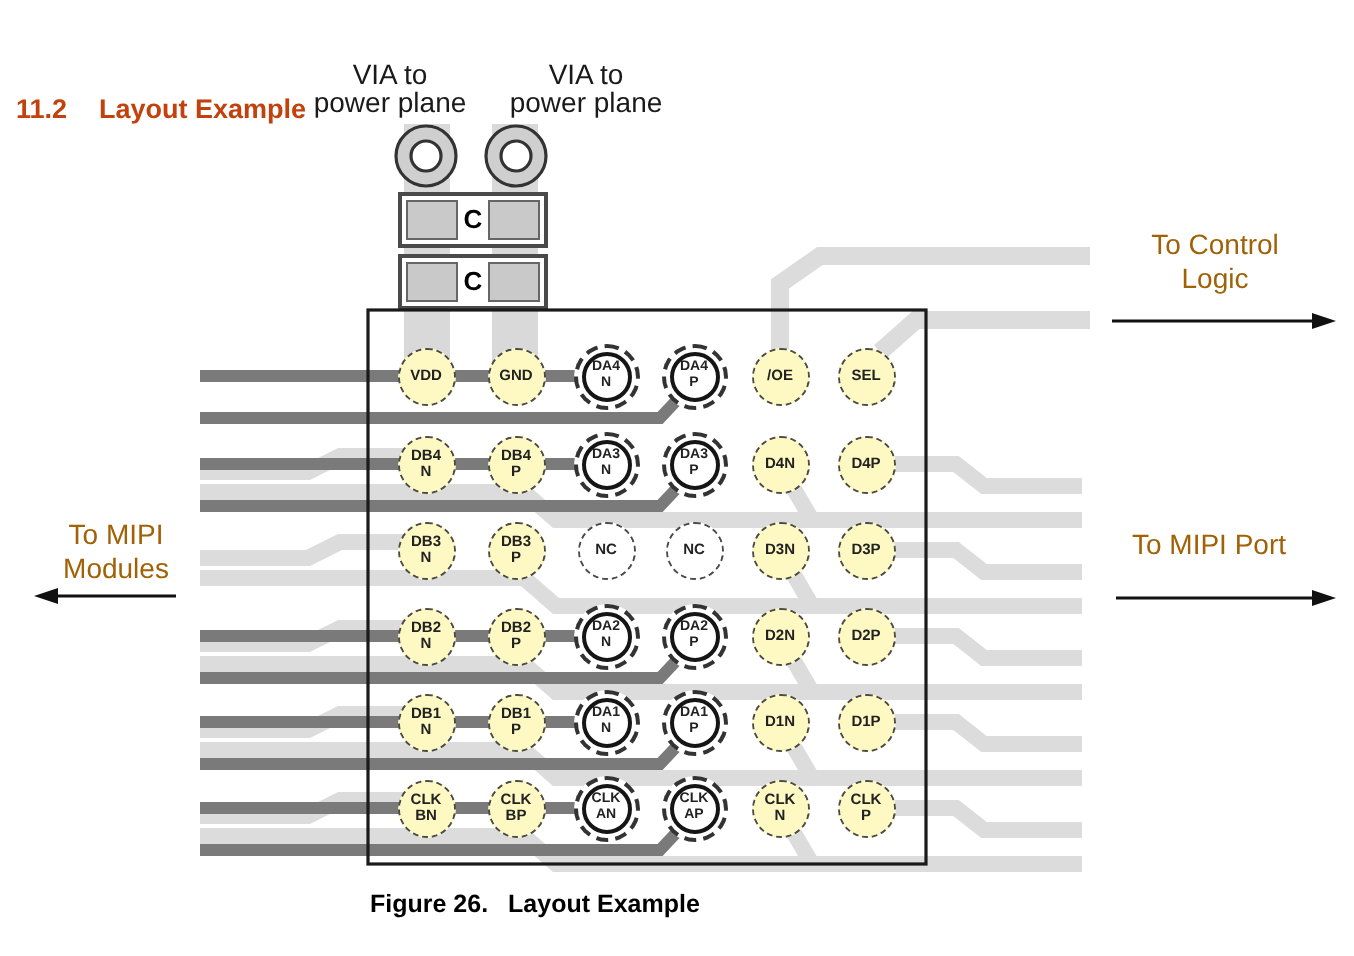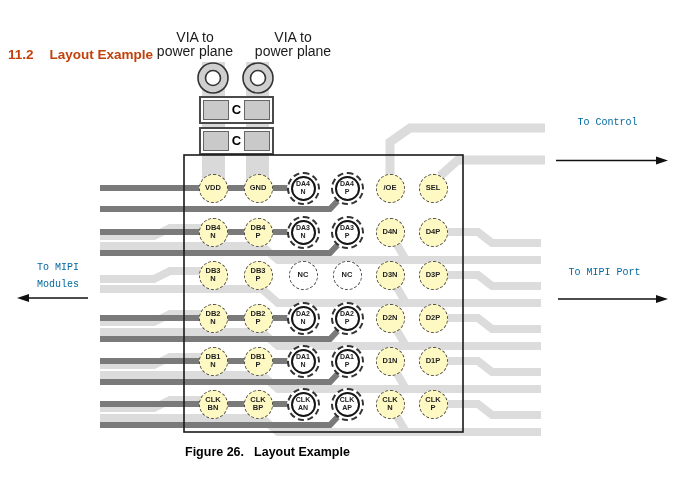--- a/index.html
+++ b/index.html
@@ -8,21 +8,21 @@
   #fig-svg{position:absolute;left:0;top:0;}
   .txt{position:absolute;color:#111;}
   #heading{left:8px;top:6px;font-size:13.5px;font-weight:bold;color:#c2410c;margin-top:41px;}
   #heading .sp{margin-left:16px;}
   .via-label{width:90px;text-align:center;font-size:14px;line-height:14px;color:#1a1a1a;}
   #via-label-power{left:150px;top:30px;}
   #via-label-ground{left:248px;top:30px;}
   .cap-label{width:15px;text-align:center;font-size:13px;font-weight:bold;color:#000;}
   #cap-label-1{left:229px;top:102px;}
   #cap-label-2{left:229px;top:133px;}
-  .side-label{text-align:center;font-size:10px;line-height:17px;color:#0369a1;font-family:Liberation Mono, monospace;}
+  .side-label{text-align:center;font-size:14px;line-height:17px;color:#a16207;}
   #label-control{left:560px;top:114px;width:95px;}
   #label-port{left:552px;top:264px;width:105px;}
   #label-modules{left:14px;top:259px;width:88px;}
   #caption{left:185px;top:445px;width:320px;font-size:12.5px;font-weight:bold;color:#000;}
   #caption .sp{margin-left:10px;}
   .pad{position:absolute;width:29px;height:29px;box-sizing:border-box;
        border:1.5px dashed #4a4a4a;border-radius:50%;background:#fef9c3;
        display:flex;flex-direction:column;align-items:center;justify-content:center;
        font-size:7.5px;line-height:8.5px;font-weight:bold;color:#222;text-align:center;}
   .pad.nc{background:#fff;}
@@ -133,20 +133,21 @@
   <div id="via-label-ground" class="txt via-label">
     <div>VIA to</div>
     <div>power plane</div>
   </div>
 
   <div id="cap-label-1" class="txt cap-label">C</div>
   <div id="cap-label-2" class="txt cap-label">C</div>
 
   <div id="label-control" class="txt side-label">
     <div>To Control</div>
+    <div>Logic</div>
   </div>
   <div id="label-port" class="txt side-label">
     <div>To MIPI Port</div>
   </div>
   <div id="label-modules" class="txt side-label">
     <div>To MIPI</div>
     <div>Modules</div>
   </div>
 
   <div id="caption" class="txt">

